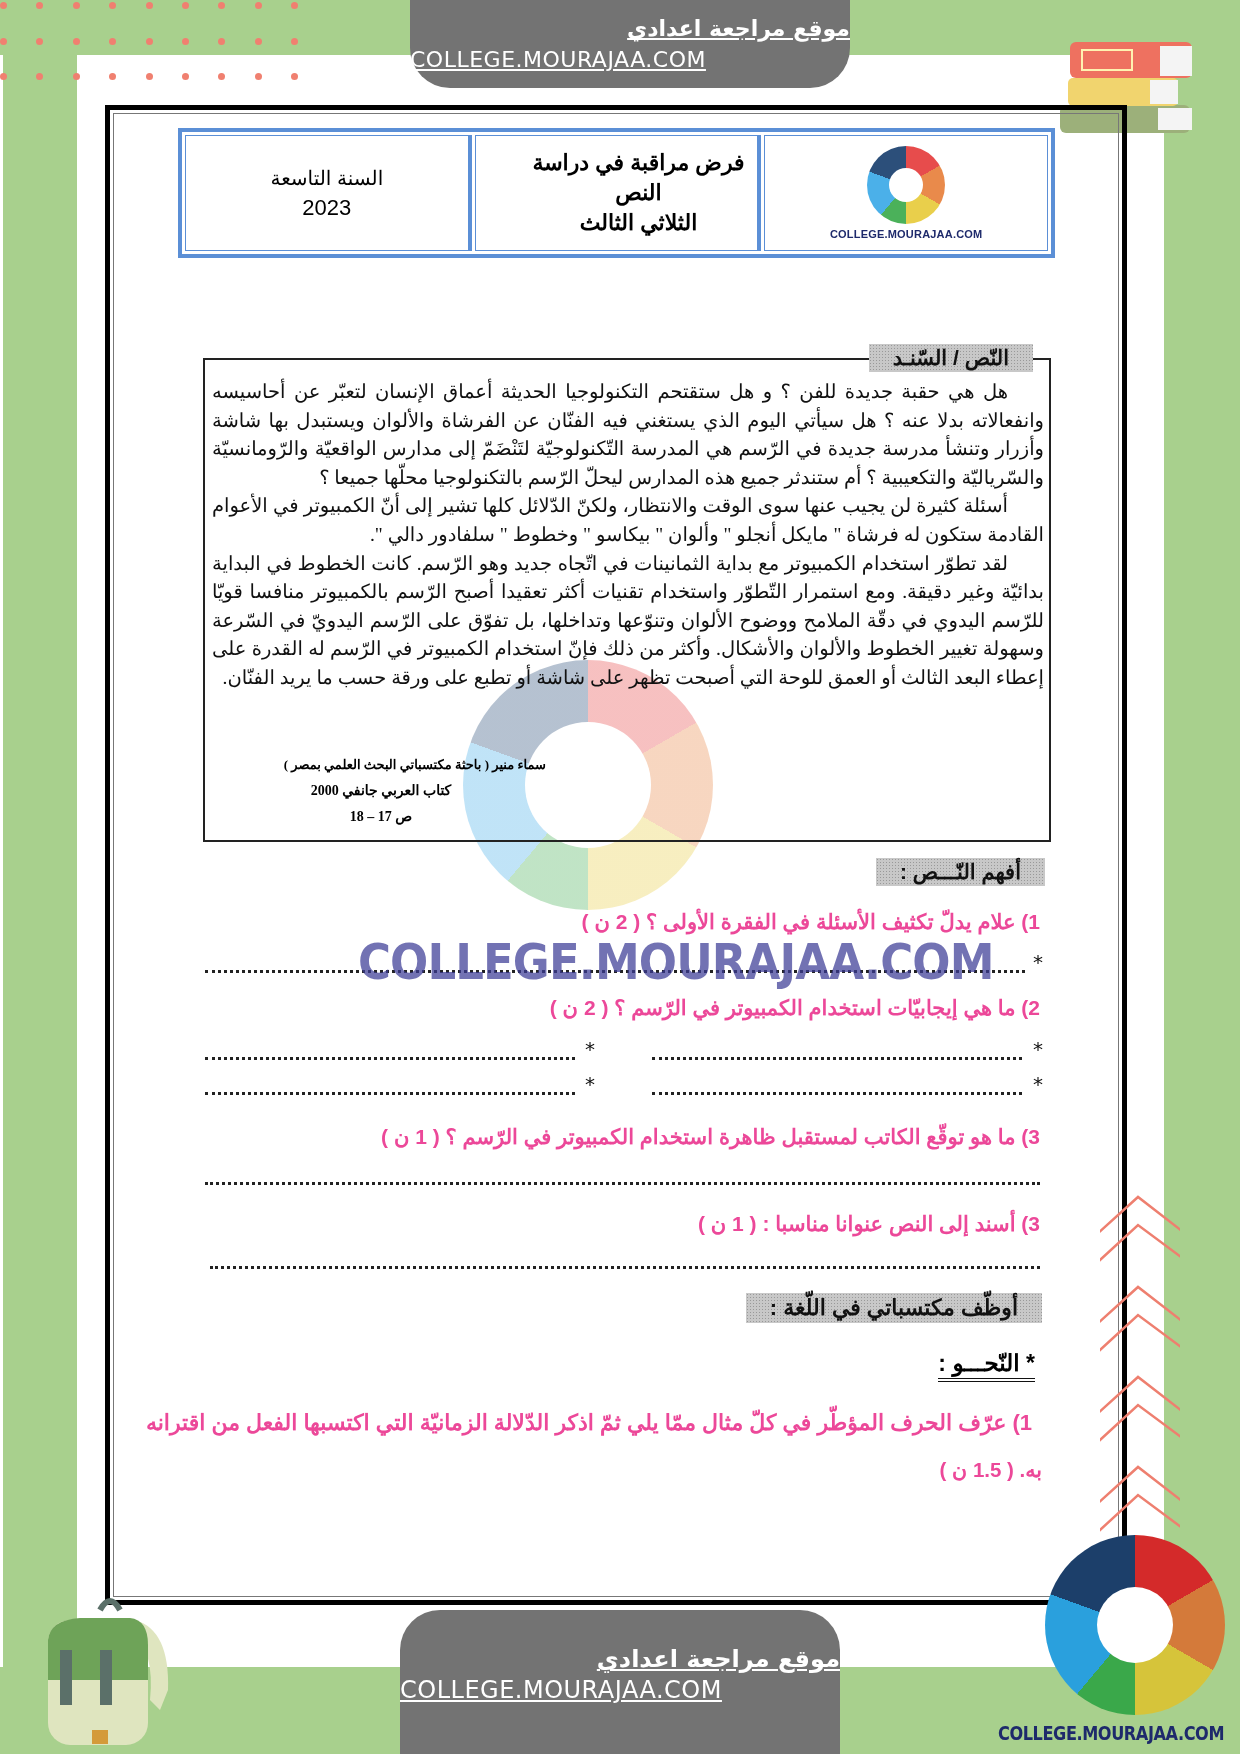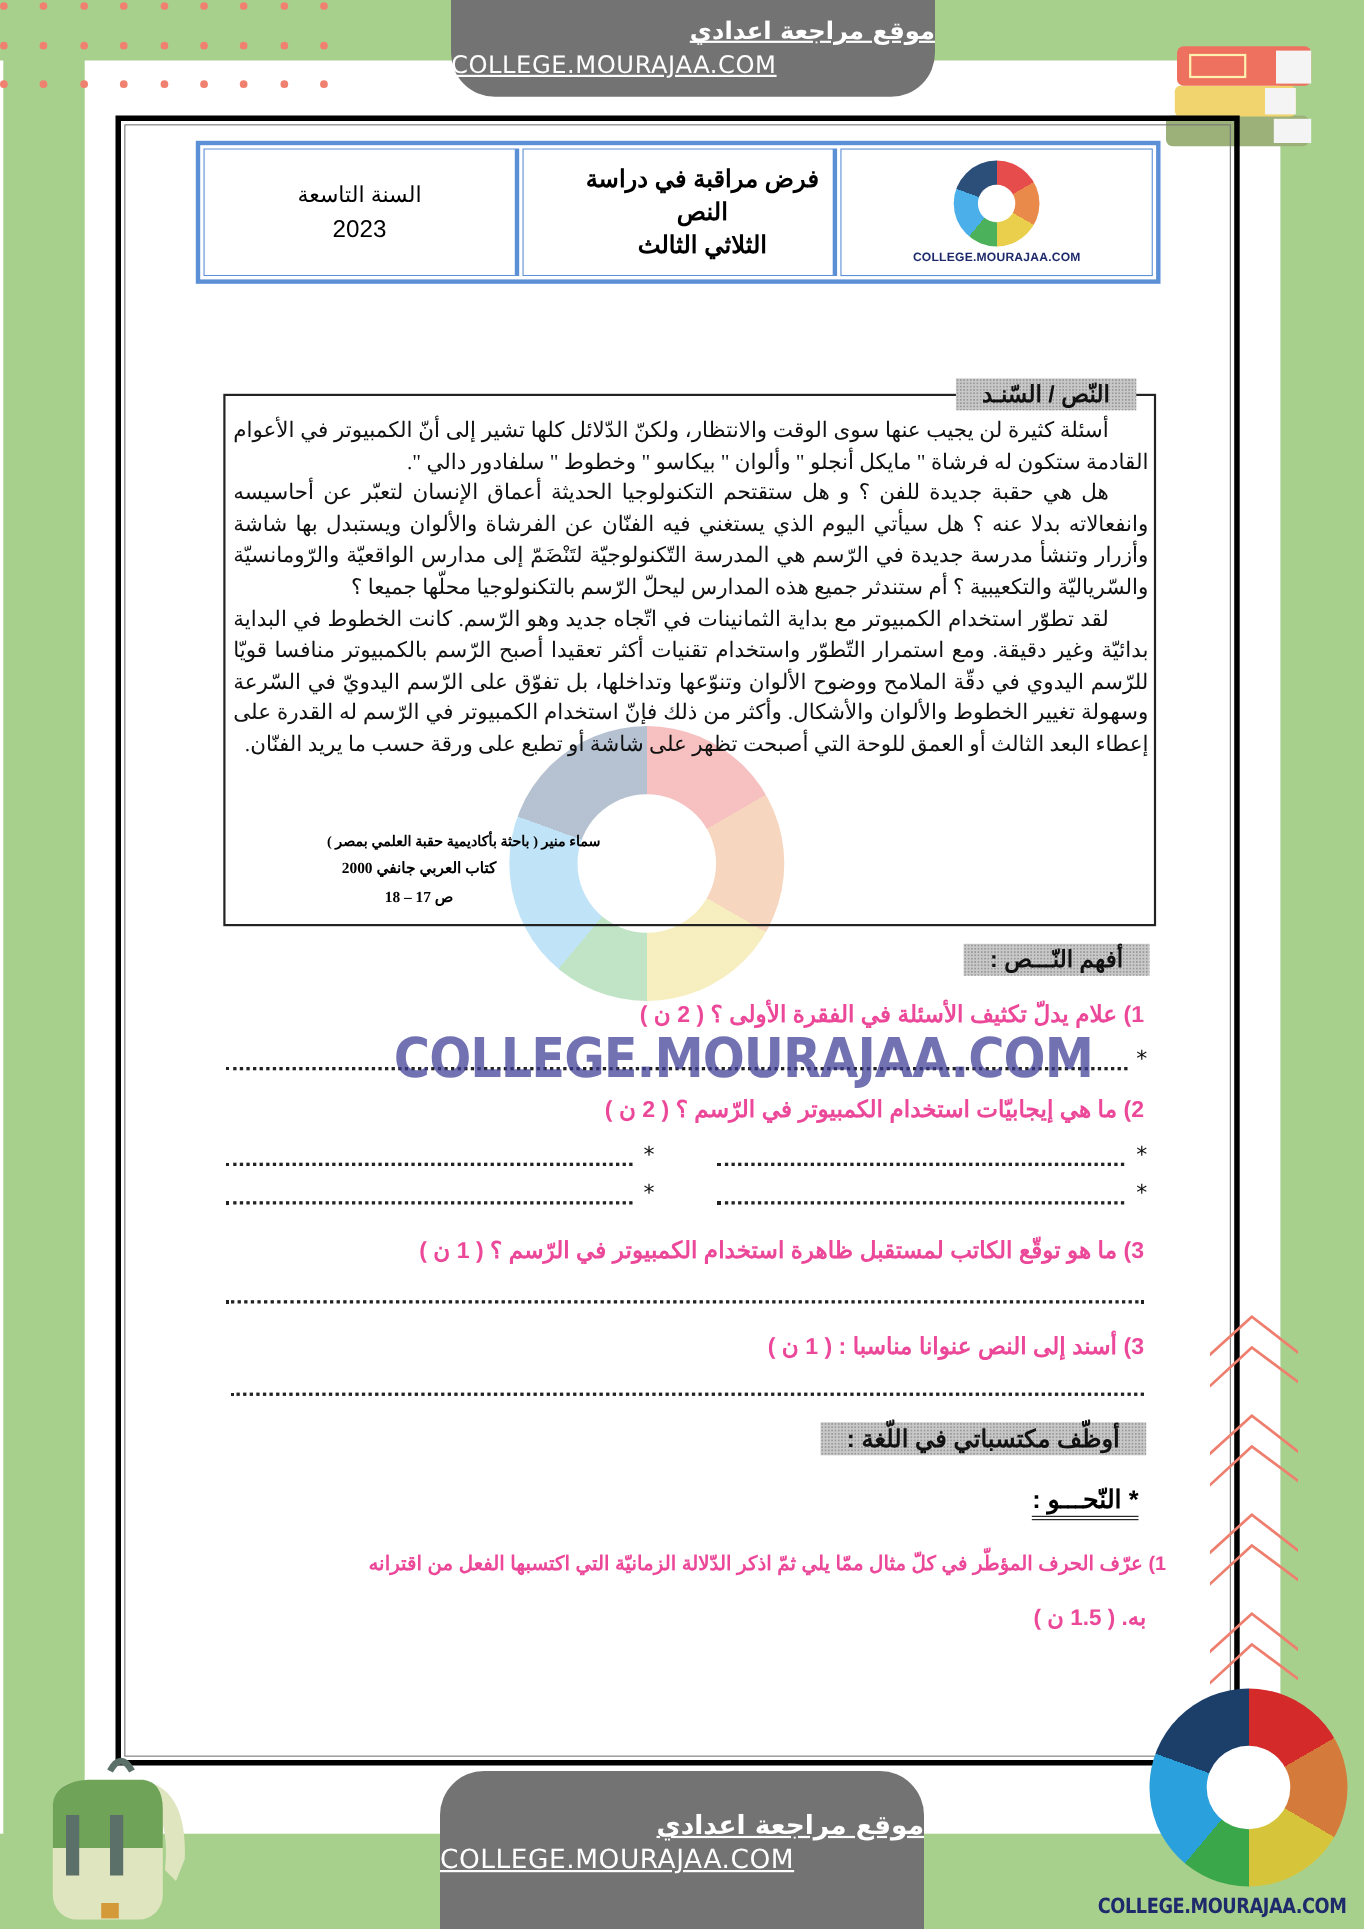--- a/index.html
+++ b/index.html
@@ -188,27 +188,27 @@
     <div class="hdr-year">2023</div>
   </div>
 </div>
 
 <div class="wm-ring"></div>
 
 <div class="text-box"></div>
 <div class="badge" style="right:207px; top:344px;">النّص / السّنـد</div>
 
 <div class="passage">
+  <p>هل هي حقبة جديدة للفن ؟ و هل ستقتحم التكنولوجيا الحديثة أعماق الإنسان لتعبّر عن أحاسيسه وانفعالاته بدلا عنه ؟ هل سيأتي اليوم الذي يستغني فيه الفنّان عن الفرشاة والألوان ويستبدل بها شاشة وأزرار وتنشأ مدرسة جديدة في الرّسم هي المدرسة التّكنولوجيّة لتَنْضَمّ إلى مدارس الواقعيّة والرّومانسيّة والسّرياليّة والتكعيبية ؟ أم ستندثر جميع هذه المدارس ليحلّ الرّسم بالتكنولوجيا محلّها جميعا ؟</p>
   <p>أسئلة كثيرة لن يجيب عنها سوى الوقت والانتظار، ولكنّ الدّلائل كلها تشير إلى أنّ الكمبيوتر في الأعوام القادمة ستكون له فرشاة " مايكل أنجلو " وألوان " بيكاسو " وخطوط " سلفادور دالي ".</p>
-  <p>هل هي حقبة جديدة للفن ؟ و هل ستقتحم التكنولوجيا الحديثة أعماق الإنسان لتعبّر عن أحاسيسه وانفعالاته بدلا عنه ؟ هل سيأتي اليوم الذي يستغني فيه الفنّان عن الفرشاة والألوان ويستبدل بها شاشة وأزرار وتنشأ مدرسة جديدة في الرّسم هي المدرسة التّكنولوجيّة لتَنْضَمّ إلى مدارس الواقعيّة والرّومانسيّة والسّرياليّة والتكعيبية ؟ أم ستندثر جميع هذه المدارس ليحلّ الرّسم بالتكنولوجيا محلّها جميعا ؟</p>
   <p>لقد تطوّر استخدام الكمبيوتر مع بداية الثمانينات في اتّجاه جديد وهو الرّسم. كانت الخطوط في البداية بدائيّة وغير دقيقة. ومع استمرار التّطوّر واستخدام تقنيات أكثر تعقيدا أصبح الرّسم بالكمبيوتر منافسا قويّا للرّسم اليدوي في دقّة الملامح ووضوح الألوان وتنوّعها وتداخلها، بل تفوّق على الرّسم اليدويّ في السّرعة وسهولة تغيير الخطوط والألوان والأشكال. وأكثر من ذلك فإنّ استخدام الكمبيوتر في الرّسم له القدرة على إعطاء البعد الثالث أو العمق للوحة التي أصبحت تظهر على شاشة أو تطبع على ورقة حسب ما يريد الفنّان.</p>
 </div>
 
 <div class="source">
-  <div class="author">سماء منير ( باحثة بأكاديمية حقبة العلمي بمصر )</div>
+  <div class="author">سماء منير ( باحثة مكتسباتي البحث العلمي بمصر )</div>
   <div>كتاب العربي جانفي 2000</div>
   <div>ص 17 – 18</div>
 </div>
 
 <div class="badge" style="right:195px; top:858px;">أفهم النّـــص :</div>
 
 <div class="question" style="top:910px;">1) علام يدلّ تكثيف الأسئلة في الفقرة الأولى ؟ ( 2 ن )</div>
 <span class="star" style="left:1033px; top:950px;">*</span>
 <div class="answer-line" style="left:205px; width:820px; top:970px;"></div>
 
@@ -223,21 +223,21 @@
 <div class="answer-line" style="left:205px; width:370px; top:1092px;"></div>
 
 <div class="question" style="top:1125px;">3) ما هو توقّع الكاتب لمستقبل ظاهرة استخدام الكمبيوتر في الرّسم ؟ ( 1 ن )</div>
 <div class="answer-line" style="left:205px; width:835px; top:1182px;"></div>
 
 <div class="question" style="top:1212px;">3) أسند إلى النص عنوانا مناسبا : ( 1 ن )</div>
 <div class="answer-line" style="left:210px; width:830px; top:1266px;"></div>
 
 <div class="badge" style="right:198px; top:1293px; font-size:22px;">أوظّف مكتسباتي في اللّغة :</div>
 <div class="nahw">* النّحـــو :</div>
-<div class="question" style="top:1410px; right:180px; font-size:18px;">1) عرّف الحرف المؤطّر في كلّ مثال ممّا يلي ثمّ اذكر الدّلالة الزمانيّة التي اكتسبها الفعل من اقترانه</div>
+<div class="question" style="top:1410px; right:208px; font-size:22px;">1) عرّف الحرف المؤطّر في كلّ مثال ممّا يلي ثمّ اذكر الدّلالة الزمانيّة التي اكتسبها الفعل من اقترانه</div>
 <div class="question" style="top:1458px; right:198px; font-size:20.5px;">به. ( 1.5 ن )</div>
 
 <div class="watermark">COLLEGE.MOURAJAA.COM</div>
 
 <svg class="chevrons" viewBox="0 0 80 370">
   <g fill="none" stroke="#ee7f6f" stroke-width="2.5">
     <path d="M-15 60 L38 12 L100 60 L85 75 L38 40 L 0 75 Z"></path>
     <path d="M-15 150 L38 102 L100 150 L85 165 L38 130 L 0 165 Z"></path>
     <path d="M-15 240 L38 192 L100 240 L85 255 L38 220 L 0 255 Z"></path>
     <path d="M-15 330 L38 282 L100 330 L85 345 L38 310 L 0 345 Z"></path>

